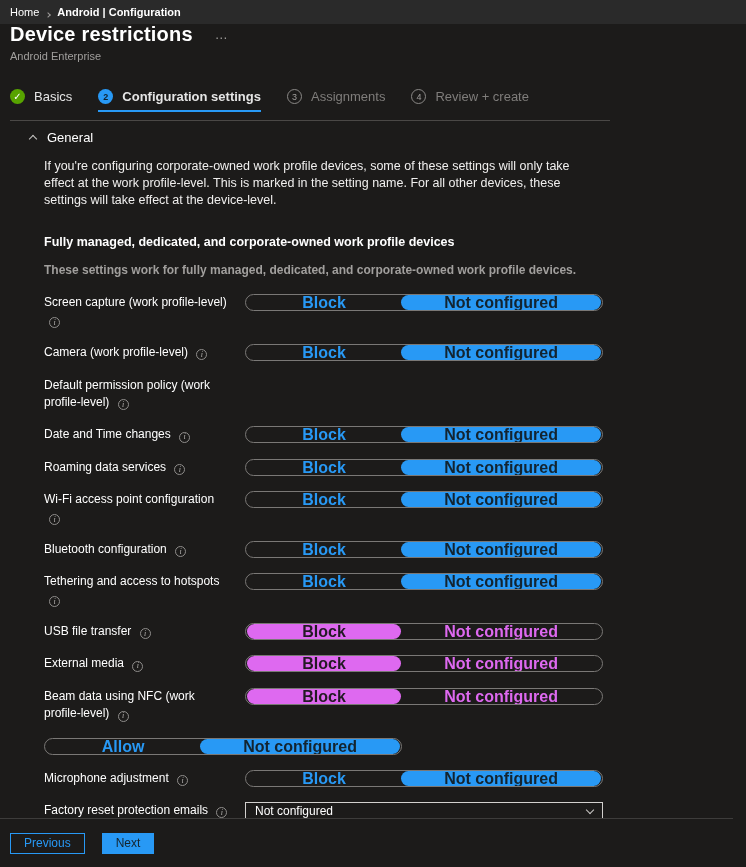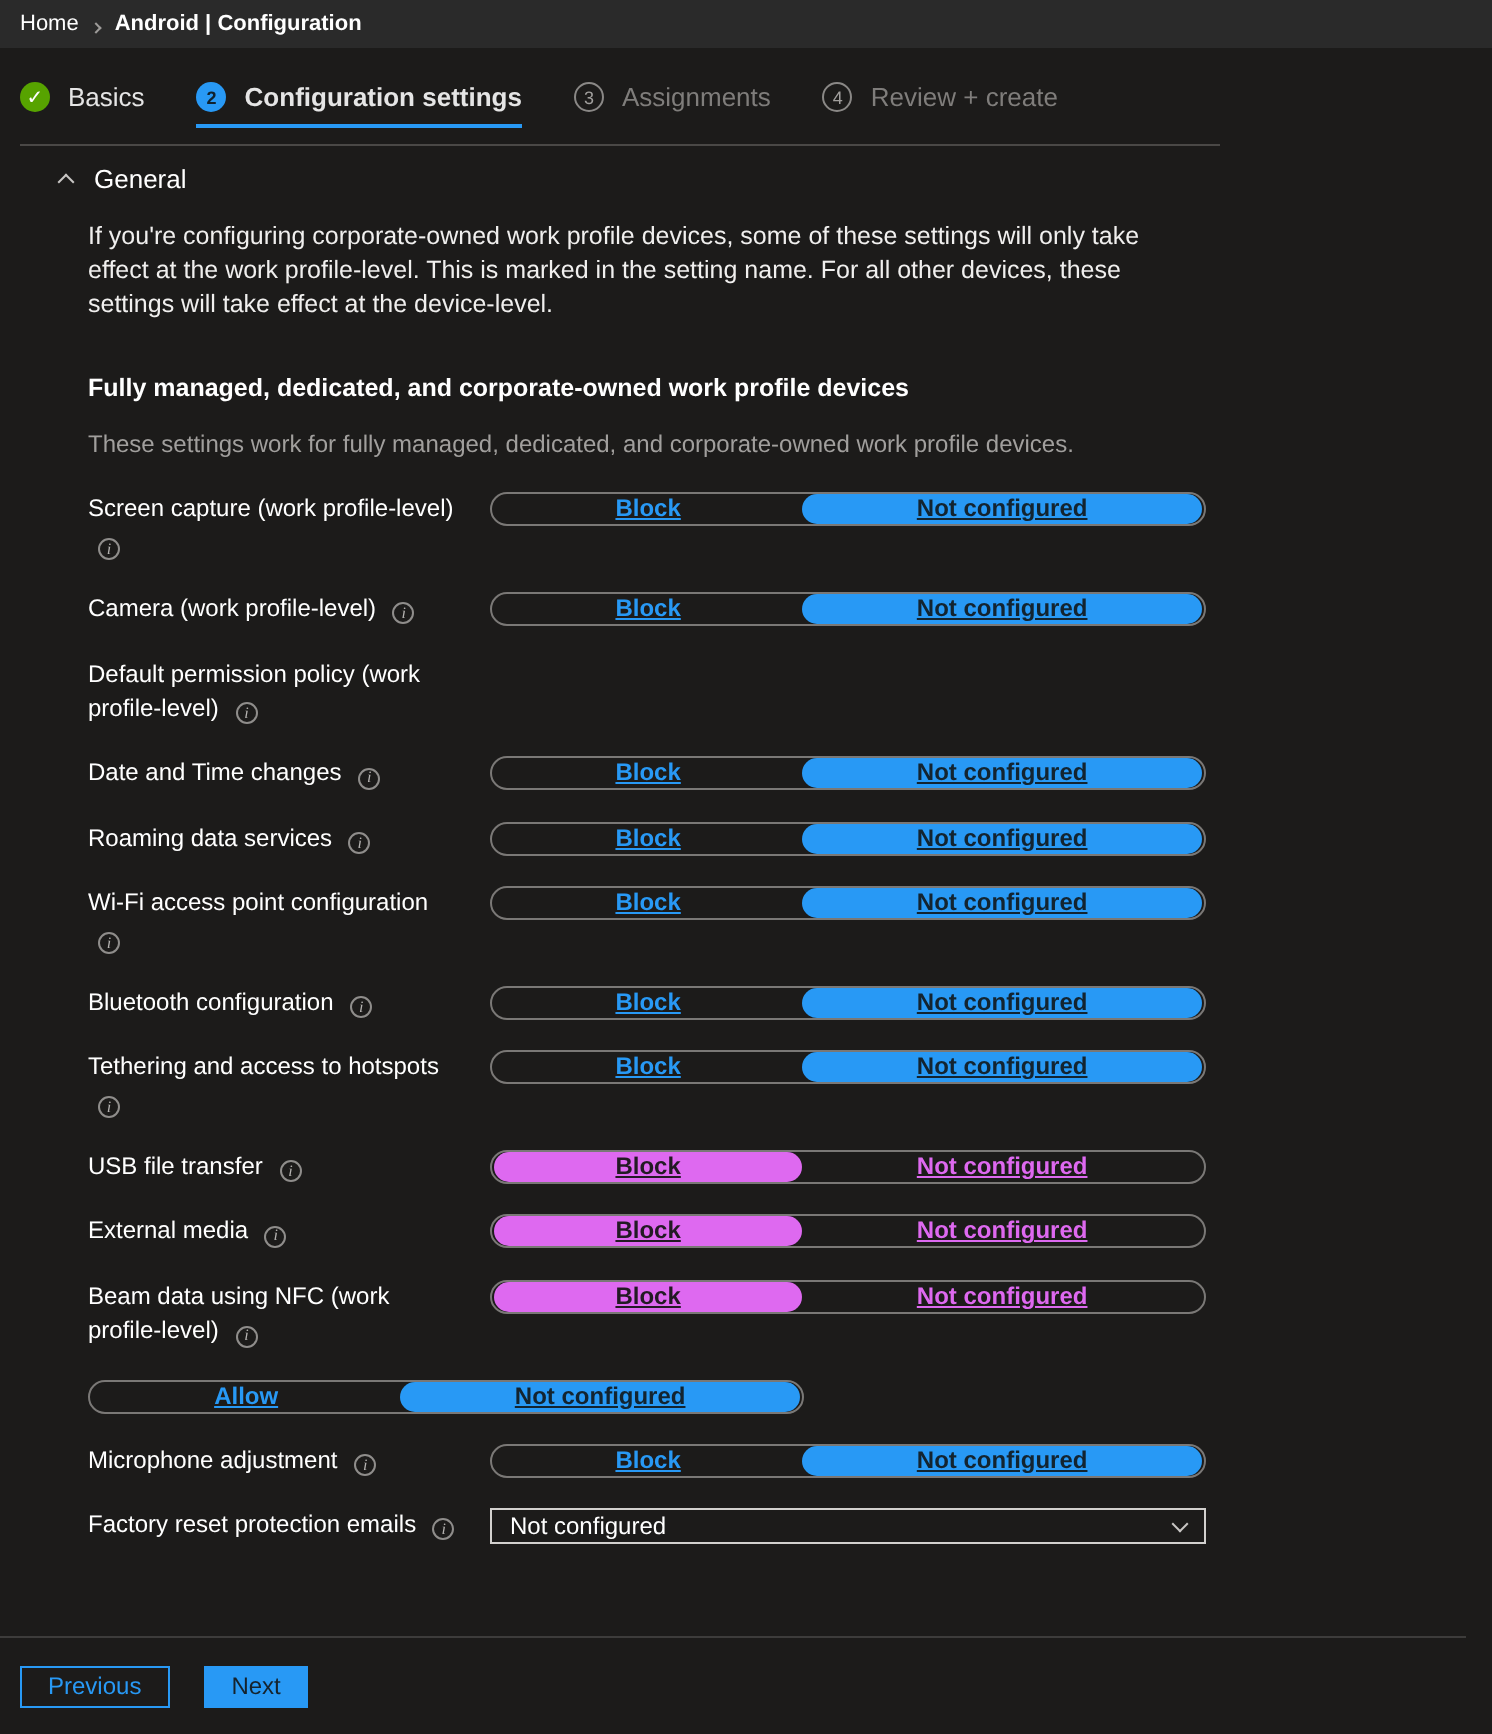--- a/index.html
+++ b/index.html
@@ -37,31 +37,31 @@
   .step.active .lbl { font-weight:700; }
   .step.disabled .lbl { color:#7f7d7b; }
 
   .divider { height:1px; background:#4a4846; margin:8px 0 0 10px; width:600px; }
 
   
   .section-header { display:flex; align-items:center; gap:11px; margin:9px 0 0 30px; font-size:13px; cursor:pointer; color:#fff; }
   .section-header .caret { color:#c8c6c4; margin-top:2px; }
   .section-desc { margin:13px 0 0 44px; max-width:552px; font-size:12.5px; line-height:1.37; color:#f0efee; }
   .group-heading { margin:26px 0 0 44px; font-size:12.5px; font-weight:700; color:#ffffff; }
-  .group-subtext { margin:14px 0 0 44px; font-size:12px; color:#a19f9d; }
+  .group-subtext { margin:14px 0 0 44px; font-size:12px; color:#a19f9d;font-weight:bold; }
 
   
   .settings { margin:17px 0 0 44px; width:559px; }
   .row { display:flex; align-items:flex-start; margin-bottom:15px; }
   .row-label { width:201px; padding-right:14px; font-size:12px; line-height:1.45; color:#ffffff; }
   .info-icon { display:inline-flex; width:11px; height:11px; border:1px solid #8f8d8b; border-radius:50%; color:#b5b3b1; font-size:8px; font-family:"Liberation Serif", serif; font-style:italic; align-items:center; justify-content:center; margin-left:5px; vertical-align:-1px; cursor:pointer; }
   .row-control { width:358px; flex:0 0 358px; }
 
   .toggle { display:flex; border:1px solid #7a7876; border-radius:999px; height:17px; padding:0; overflow:hidden; background:transparent; }
-  .seg { border:none; background:transparent; border-radius:999px; font-size:12px; font-weight:700; font-family:"Liberation Sans", sans-serif; cursor:pointer; height:15px; margin:0; align-self:center; line-height:15px; padding:0;text-decoration:underline; }
+  .seg { border:none; background:transparent; border-radius:999px; font-size:16px; font-weight:700; font-family:"Liberation Sans", sans-serif; cursor:pointer; height:15px; margin:0; align-self:center; line-height:15px; padding:0; }
   .seg.left  { flex:0 0 43.3%; margin-left:1px; }
   .seg.right { flex:1; margin-right:1px; }
   .toggle.blue .seg { color:#2899f5; }
   .toggle.blue .seg.selected { background:#2899f5; color:#132430; }
   .toggle.magenta .seg { color:#de69f0; }
   .toggle.magenta .seg.selected { background:#de69f0; color:#231a24; }
 
   .dropdown { display:flex; align-items:center; justify-content:space-between; height:18px; border:1px solid #d2d0ce; background:#1c1b1a; padding:0 9px; font-size:12px; cursor:pointer; }
   .dropdown .caret { color:#c8c6c4; margin-top:-2px; }
 
@@ -75,20 +75,27 @@
 </head>
 <body>
 
 <div class="topbar">
   <span class="crumb">Home</span>
   <span class="sep"><span class="caret right"></span></span>
   <span class="crumb current">Android | Configuration</span>
 </div>
 
 <div class="content">
+  <div class="page-header">
+    <div class="title-line">
+      <h1>Device restrictions</h1>
+      <span class="menu-dots">…</span>
+    </div>
+    <div class="subtitle">Android Enterprise</div>
+  </div>
 
   <div class="steps">
     <div class="step">
       <span class="circle done">✓</span>
       <span class="lbl">Basics</span>
     </div>
     <div class="step active">
       <span class="circle current">2</span>
       <span class="lbl">Configuration settings</span>
     </div>

